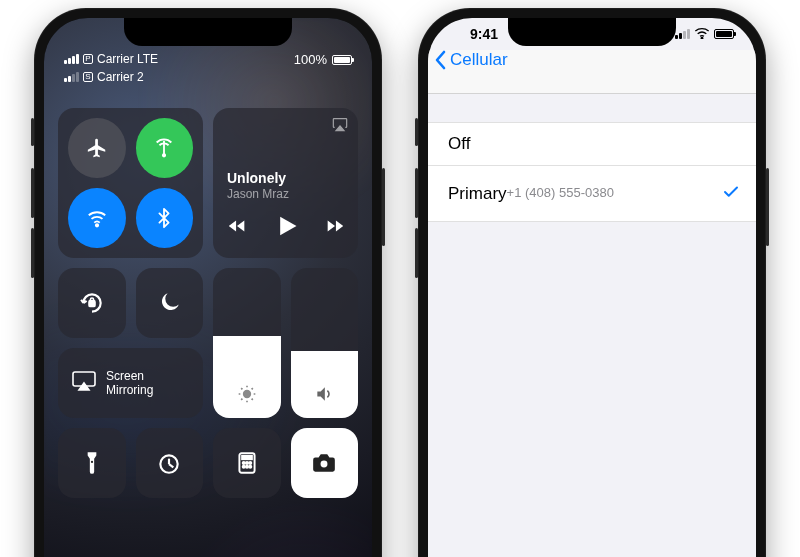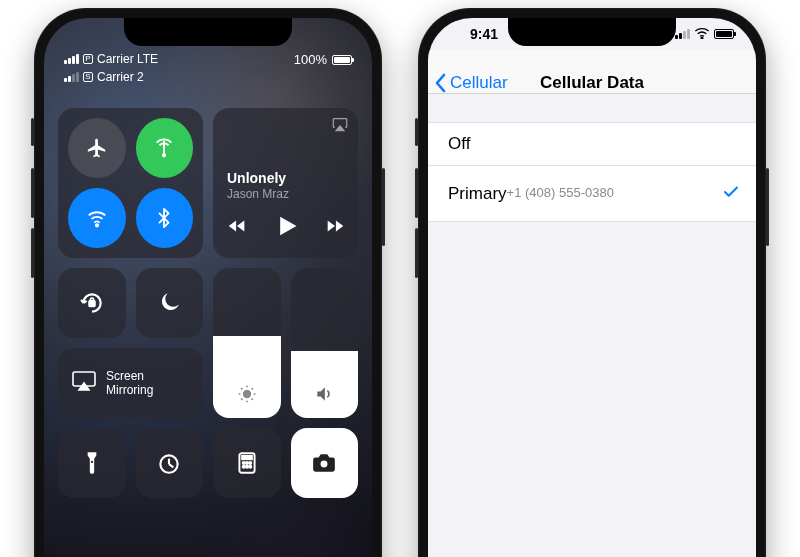--- a/index.html
+++ b/index.html
@@ -69,21 +69,21 @@
 
   .single svg{ width:26px; height:26px; }
 
   
   .ios-screen { position:absolute; inset:0; background:#f2f2f7; color:#000; }
   .ios-status { position:absolute; top:8px; left:0; right:0; height:20px; display:flex; justify-content:space-between; align-items:flex-start; padding:0 22px; font-size:14px; font-weight:600; z-index:20;}
   .ios-status .time { margin-left: 20px; }
   .ios-status .right{ display:flex; align-items:center; gap:4px;}
   .ios-status .right .batt{ border-color:#000;} .ios-status .right .batt .fill{background:#000;} .ios-status .right .batt::after{background:#000;}
 
-  .nav { position:absolute; top:32px; left:0; right:0; height:44px; background:#f8f8f8; border-bottom:.5px solid rgba(0,0,0,.15); display:flex; align-items:flex-end; justify-content:center; }
+  .nav { position:absolute; top:32px; left:0; right:0; height:44px; background:#f8f8f8; border-bottom:.5px solid rgba(0,0,0,.15); display:flex; align-items:flex-start; justify-content:center; }
   .nav .back{ position:absolute; left:6px; display:flex; align-items:center; color:#0a7aff; font-size:17px; gap:2px;}
   .nav .back svg{width:14px;height:20px;}
   .nav .title{ font-size:17px; font-weight:600; }
 
   .list{ position:absolute; top:104px; left:0; right:0; }
   .row{ background:#fff; min-height:44px; padding:10px 20px; border-bottom:.5px solid rgba(0,0,0,.12); display:flex; align-items:center; position:relative; }
   .row:first-child{ border-top:.5px solid rgba(0,0,0,.12); }
   .row .stack{ display:flex; flex-direction:row; }
   .row .main{ font-size:17px; }
   .row .sub{ font-size:13px; color:#8a8a8e; margin-top:1px;}
@@ -310,21 +310,20 @@
           </span>
         </div>
 
         <div class="nav">
           <span class="back">
             <svg viewBox="0 0 12 20" fill="none" stroke="currentColor" stroke-width="2.6" stroke-linecap="round" stroke-linejoin="round">
                 <path d="M9 2l-7 8 7 8"></path>
               </svg>
             <span>Cellular</span>
           </span>
-          <span class="title">Cellular Data</span>
         </div>
 
         <div class="list">
           <div class="row">
             <span class="main">Off</span>
           </div>
           <div class="row two">
             <div class="stack">
               <span class="main">Primary</span>
               <span class="sub">+1 (408) 555-0380</span>

